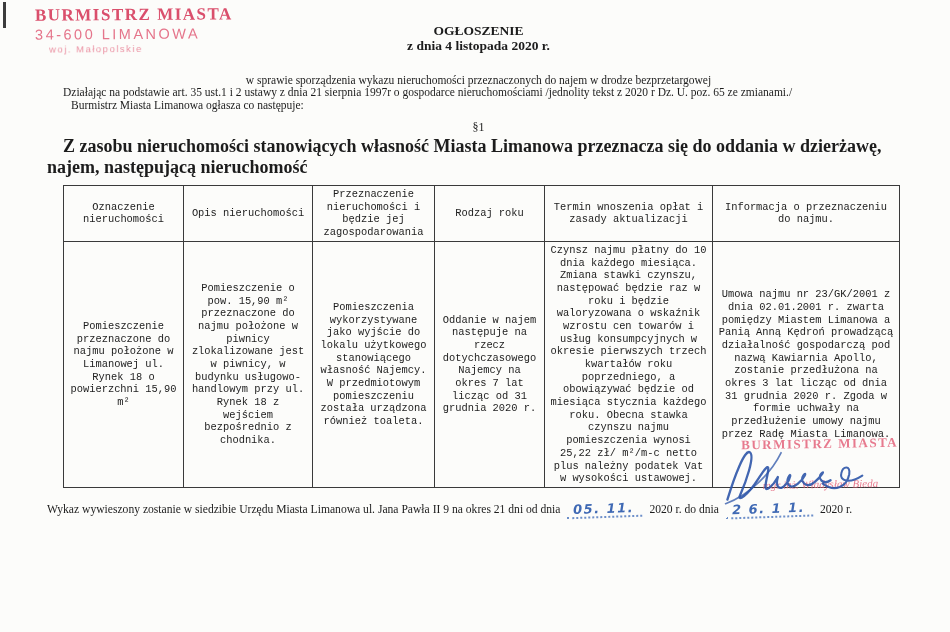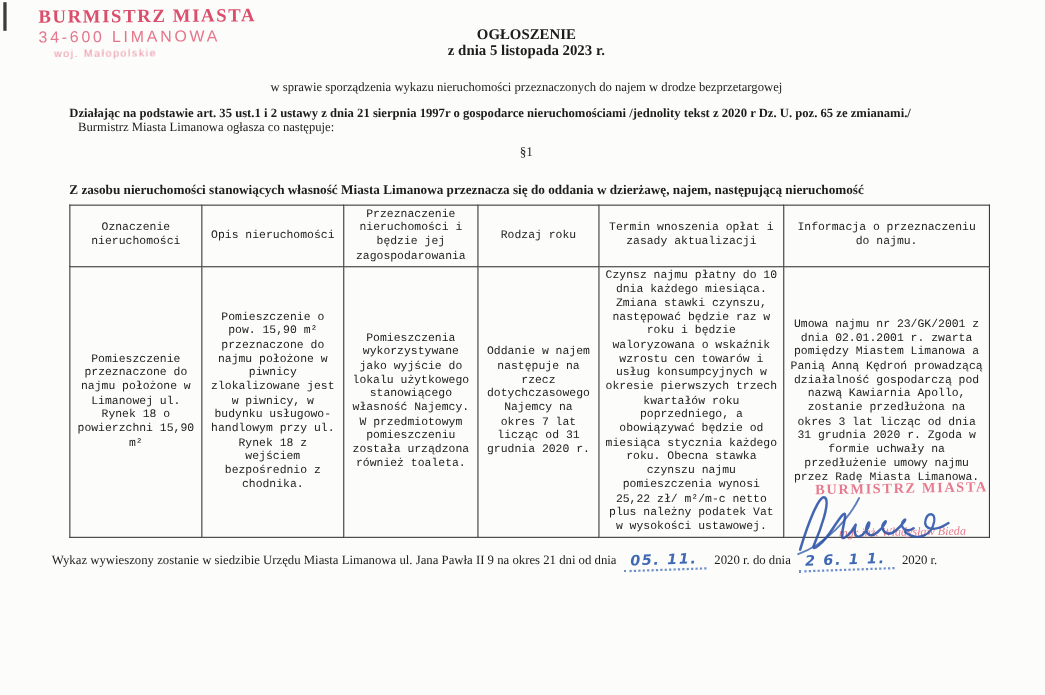--- a/index.html
+++ b/index.html
@@ -21,24 +21,24 @@
     position:absolute;left:35px;top:4px;line-height:1.25;
     color:#dd5570;transform:rotate(-.4deg);
   }
   .stamp-top .l1{font-size:17px;font-weight:bold;letter-spacing:1.5px;color:#da4f6c;}
   .stamp-top .l2{font-family:"Liberation Sans",sans-serif;font-size:14.5px;letter-spacing:2.5px;color:#e5758b;}
   .stamp-top .l3{font-family:"Liberation Sans",sans-serif;font-size:9.5px;letter-spacing:1.5px;color:#eb92a3;filter:blur(.3px);padding-left:14px;}
 
   .doc{position:absolute;left:0;top:0;width:950px;padding:24px 40px 0 47px;box-sizing:border-box;}
   .title-block{text-align:center;font-weight:bold;font-size:13.5px;line-height:1.08;}
   .subject{text-align:center;font-size:11.5px;margin-top:21px;}
-  .legal{font-size:11.5px;text-indent:16px;margin-top:11px;line-height:1.15;font-weight:bold;}
+  .legal{font-size:11.5px;text-indent:16px;margin-top:0;line-height:1.15;}
   .legal2{font-size:11.5px;line-height:1.15;margin-left:24px;}
   .section-mark{text-align:center;font-size:12px;margin-top:7px;}
-  .section-statement{font-weight:bold;font-size:12px;text-indent:16px;line-height:1.18;margin-top:19px;}
+  .section-statement{font-weight:bold;font-size:18px;text-indent:16px;line-height:1.18;margin-top:1px;}
 
   table.listing{
     border-collapse:collapse;margin-top:7px;margin-left:16px;
     width:836px;table-layout:fixed;font-family:Liberation Mono, monospace;
   }
   table.listing th, table.listing td{
     border:1px solid #3a3a3a;
     font-weight:normal;
     font-size:10.4px;line-height:1.22;
     padding:2px 5px;vertical-align:middle;text-align:center;
@@ -73,21 +73,21 @@
 
   <div class="stamp-top">
     <div class="l1">BURMISTRZ MIASTA</div>
     <div class="l2">34-600 LIMANOWA</div>
     <div class="l3">woj. Małopolskie</div>
   </div>
 
   <div class="doc">
     <div class="title-block">
       <div>OGŁOSZENIE</div>
-      <div>z dnia 5 listopada 2023 r.</div>
+      <div>z dnia 4 listopada 2020 r.</div>
     </div>
     <div class="subject">w sprawie sporządzenia wykazu nieruchomości przeznaczonych do najem w drodze bezprzetargowej</div>
     <div class="legal">Działając na podstawie art. 35 ust.1 i 2 ustawy z dnia 21 sierpnia 1997r o gospodarce nieruchomościami /jednolity tekst z 2020 r Dz. U. poz. 65 ze zmianami./</div>
     <div class="legal2">Burmistrz Miasta Limanowa ogłasza co następuje:</div>
     <div class="section-mark">§1</div>
     <div class="section-statement">Z zasobu nieruchomości stanowiących własność Miasta Limanowa przeznacza się do oddania w dzierżawę, najem, następującą nieruchomość</div>
 
     <table class="listing">
       <colgroup>
         <col class="c1">

